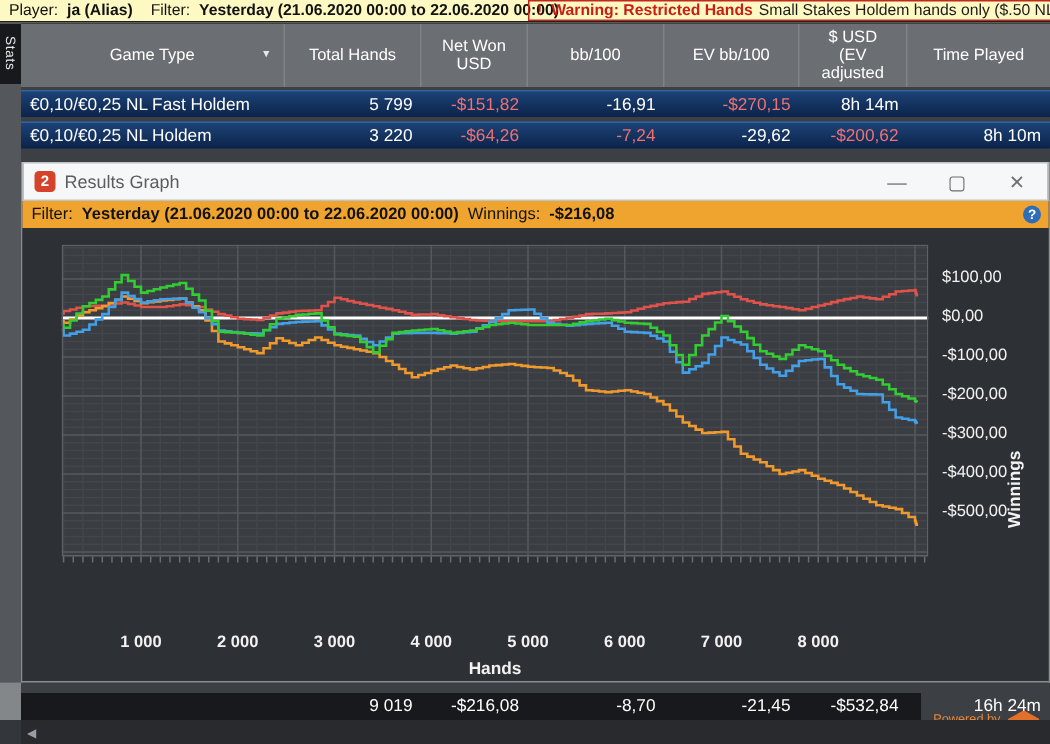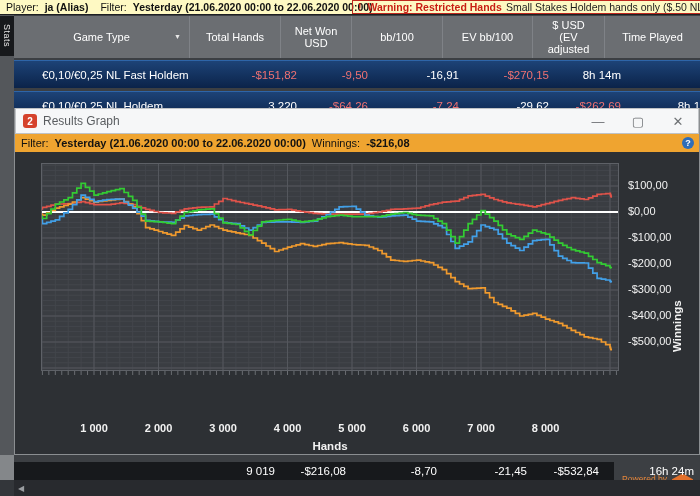--- a/index.html
+++ b/index.html
@@ -27,22 +27,22 @@
   .corner-dark{position:absolute;left:0;top:480px;width:14px;height:16px;background:#33363a;}
 
   
   .grid-cols{display:grid;grid-template-columns:176px 91px 71px 91px 90px 72px 95px;}
   .tbl-header{position:absolute;left:14px;top:16px;width:686px;height:42px;background:#6b6e72;}
   .th{position:relative;display:flex;align-items:center;justify-content:center;text-align:center;
       color:#fff;font-size:11px;line-height:12px;white-space:pre-line;border-right:1px solid #7f8287;}
   .th:last-child{border-right:none;}
   .th .dd{position:absolute;right:8px;top:50%;transform:translateY(-50%);font-size:7px;color:#e8e8e8;}
   .tbl-rows{position:absolute;left:14px;top:60px;width:686px;}
-  .trow{height:28px;margin-bottom:3px;background:linear-gradient(#1d4377,#0b2349);
-        border-top:1px solid #2e65a8;padding-left:22px;}
+  .trow{height:18px;margin-bottom:3px;background:linear-gradient(#1d4377,#0b2349);
+        border-top:1px solid #2e65a8;}
   .td{display:flex;align-items:center;color:#fff;font-size:11.5px;padding-right:6px;justify-content:flex-end;}
   .td.name{justify-content:flex-start;padding-left:6px;padding-right:0;}
   .neg{color:#ef7172;}
 
   
   .window{position:absolute;left:14px;top:108px;width:686px;height:347px;background:#2d3034;
           border:1px solid #8b8e91;border-top:none;}
   .titlebar{position:absolute;left:0;top:0;width:100%;height:26px;background:#f6f7f8;
             border:1px solid #bfc2c5;display:flex;align-items:center;}
   .hm-icon{width:14px;height:14px;background:#d5422c;border-radius:3px;color:#fff;font-size:10px;
@@ -128,33 +128,33 @@
     <div class="th">EV bb/100</div>
     <div class="th">$ USD
 (EV
 adjusted</div>
     <div class="th">Time Played</div>
   </div>
 
   <div class="tbl-rows">
     <div class="trow grid-cols">
       <div class="td name">€0,10/€0,25 NL Fast Holdem</div>
+      <div class="td">5 799</div>
       <div class="td neg">-$151,82</div>
-      <div class="td neg">-9,50</div>
       <div class="td">-16,91</div>
       <div class="td neg">-$270,15</div>
       <div class="td">8h 14m</div>
     </div>
     <div class="trow grid-cols">
       <div class="td name">€0,10/€0,25 NL Holdem</div>
       <div class="td">3 220</div>
       <div class="td neg">-$64,26</div>
       <div class="td neg">-7,24</div>
       <div class="td">-29,62</div>
-      <div class="td neg">-$262,69</div>
+      <div class="td neg">-$200,62</div>
       <div class="td">8h 10m</div>
     </div>
   </div>
 
   <div class="window">
     <div class="titlebar">
       <div class="hm-icon">2</div>
       <span class="win-title">Results Graph</span>
       <div class="win-btns">
         <div class="win-btn">—</div>

